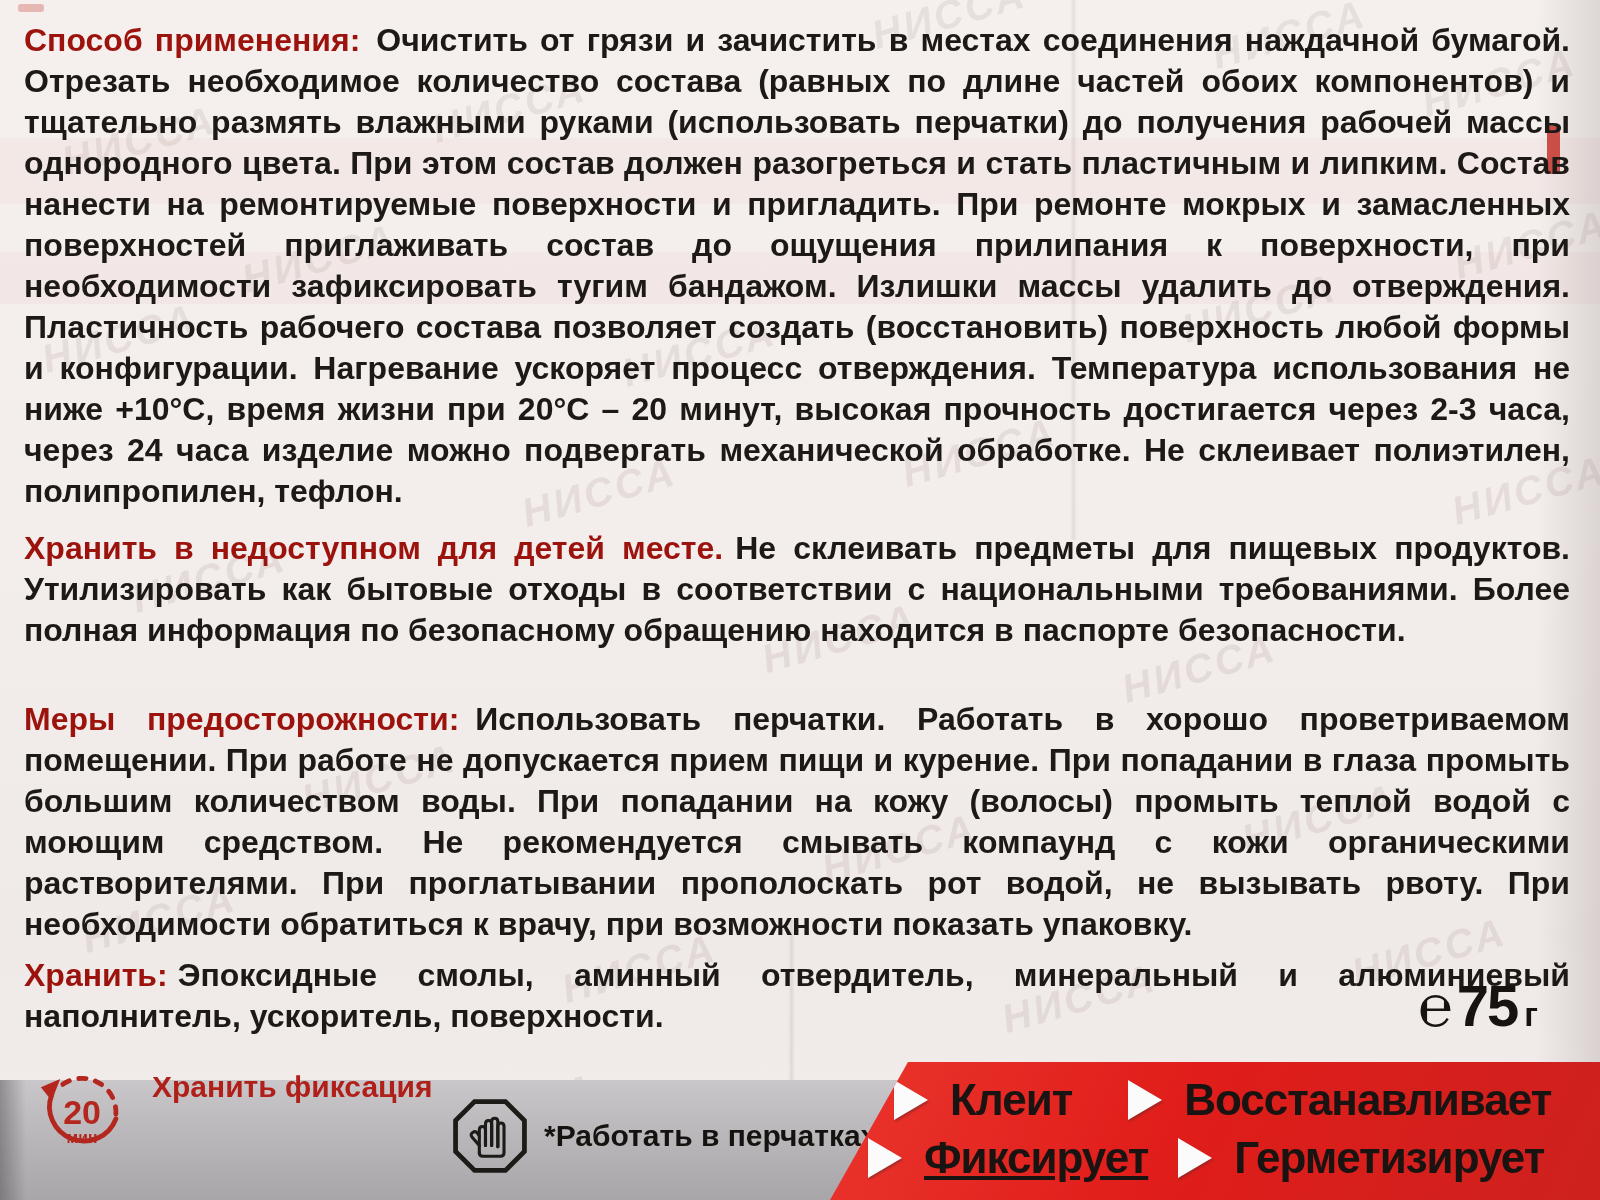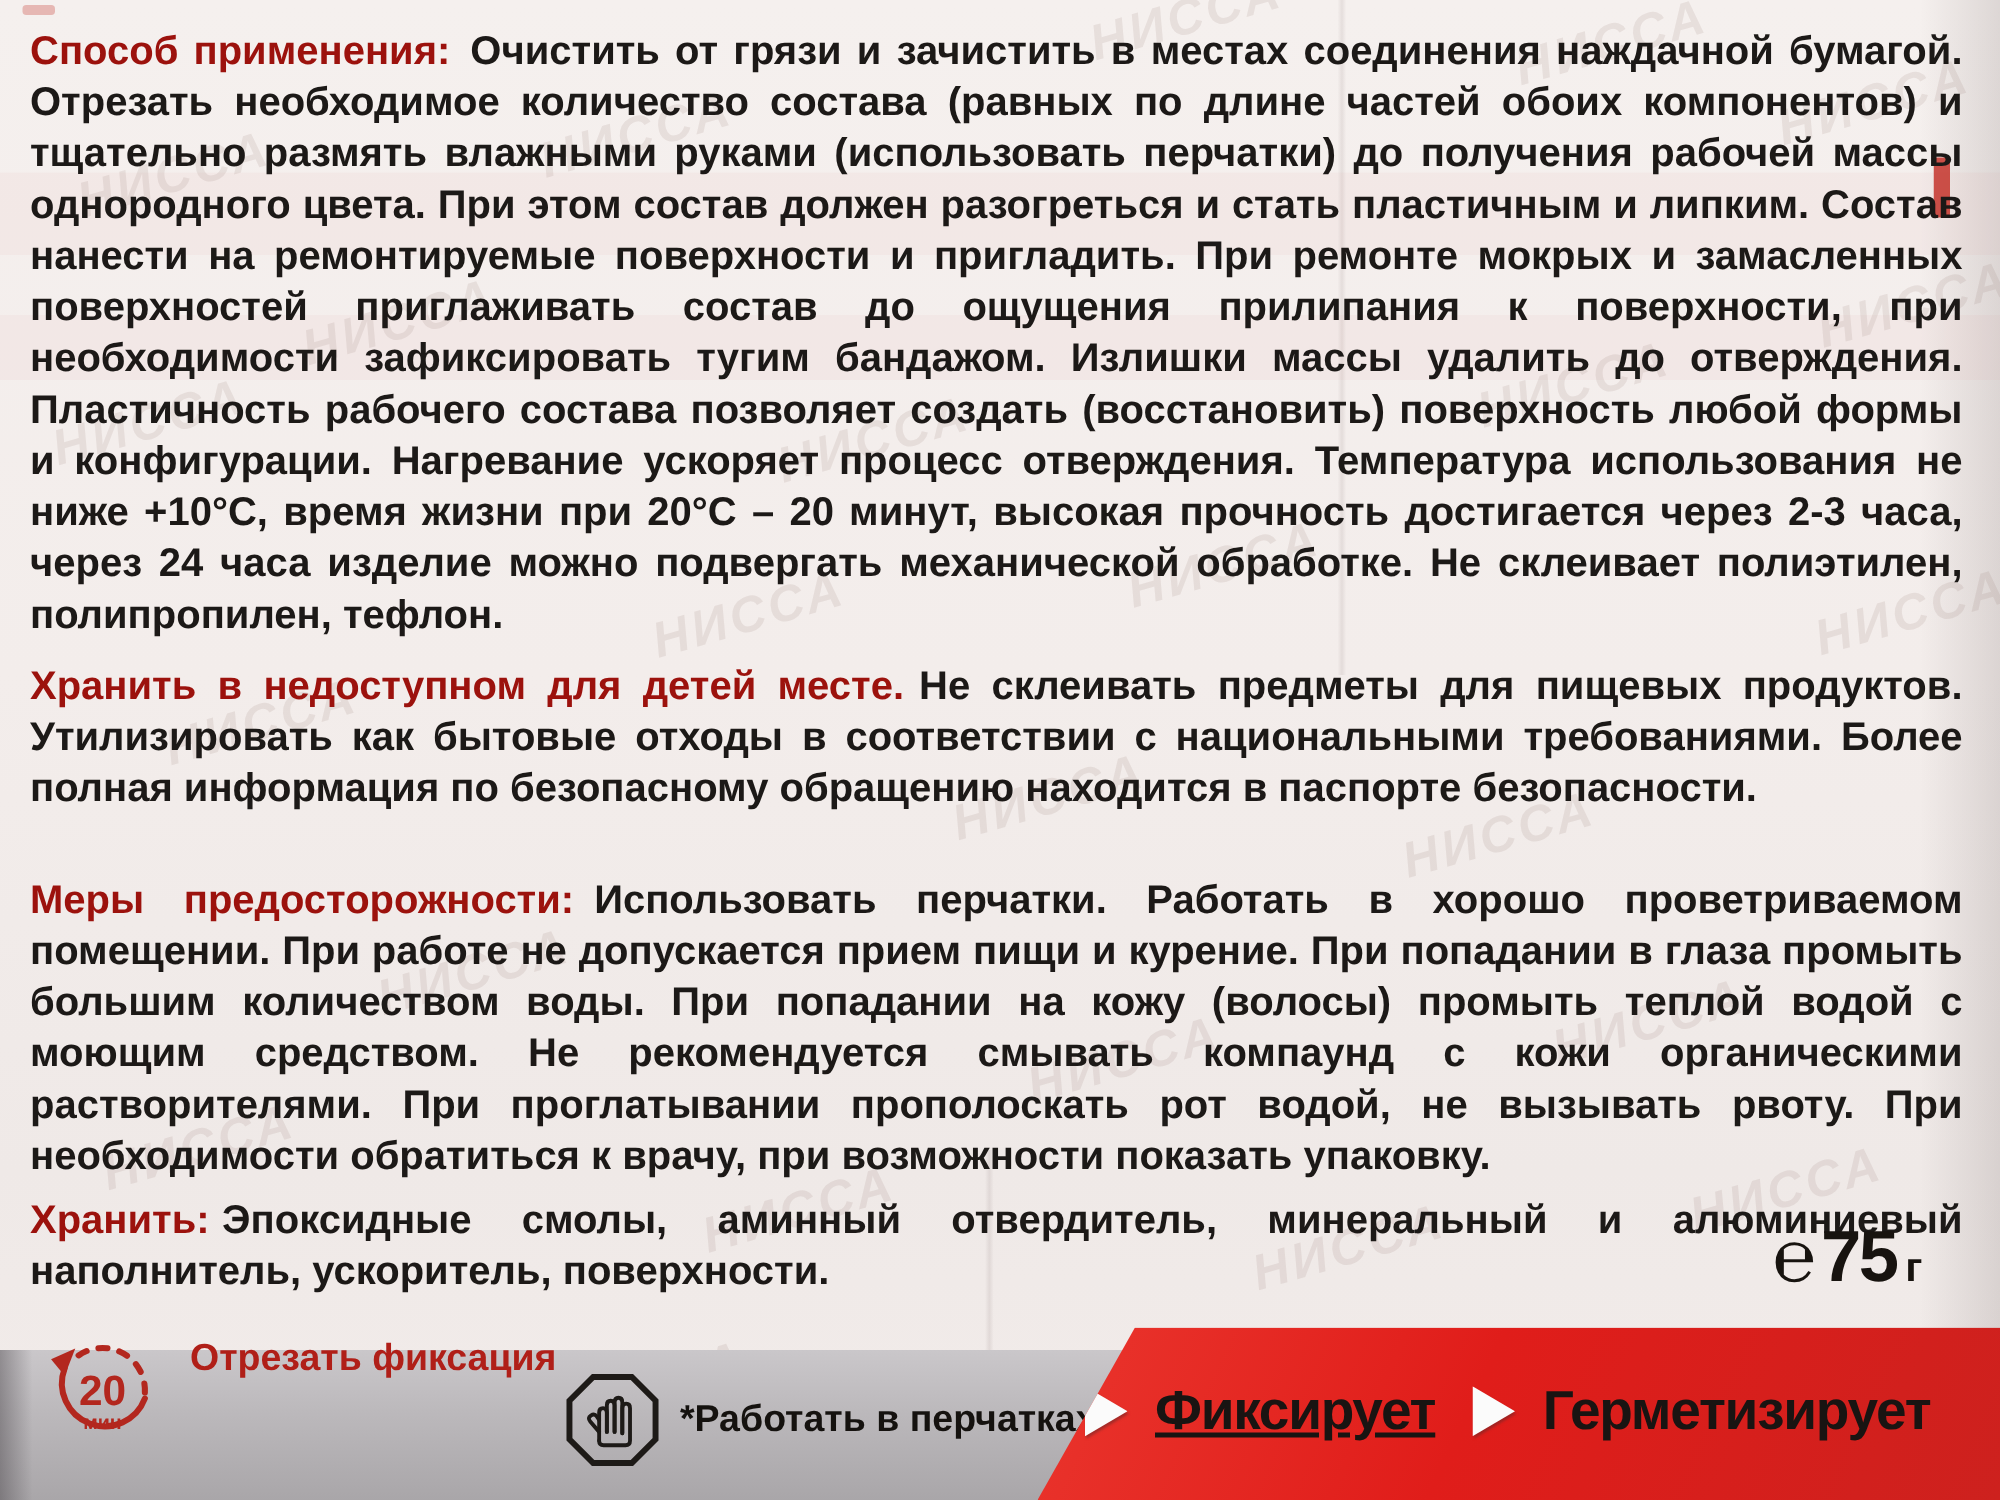--- a/index.html
+++ b/index.html
@@ -131,39 +131,49 @@
 
   <div class="fastfix">
     <svg width="92" height="92" viewBox="0 0 76 76">
       <path d="M 13 22 A 28 28 0 1 0 66 42" fill="none" stroke="#b3271e" stroke-width="4" stroke-linecap="round"></path>
       <path d="M 66 38 A 28 28 0 0 0 18 17" fill="none" stroke="#b3271e" stroke-width="4" stroke-dasharray="6 8" stroke-linecap="round"></path>
       <polygon points="4,16 20,9 13,27" fill="#b3271e"></polygon>
       <text x="38" y="46" text-anchor="middle" font-family="Liberation Sans, sans-serif" font-size="28" font-weight="700" fill="#b3271e">20</text>
       <text x="38" y="62" text-anchor="middle" font-family="Liberation Sans, sans-serif" font-size="13" font-weight="700" fill="#b3271e">мин</text>
     </svg>
     <div class="ff-lines">
-      <div>Отрезать фиксация</div>
+      <div>Хранить фиксация</div>
     </div>
   </div>
 
   <div class="glovenote">
     <svg width="76" height="76" viewBox="0 0 64 64">
       <polygon points="19,3 45,3 61,19 61,45 45,61 19,61 3,45 3,19" fill="none" stroke="#1d1a17" stroke-width="4"></polygon>
       <g fill="none" stroke="#1d1a17" stroke-width="2.6" stroke-linecap="round" stroke-linejoin="round">
         <path d="M23 46 V27 q0 -3 2.6 -3 q2.6 0 2.6 3 V40"></path>
         <path d="M28.2 40 V22 q0 -3 2.6 -3 q2.6 0 2.6 3 V40"></path>
         <path d="M33.4 40 V20 q0 -3 2.6 -3 q2.6 0 2.6 3 V41"></path>
         <path d="M38.6 41 V24 q0 -3 2.6 -3 q2.6 0 2.6 3 V46 q0 3 -3 3 H26 q-3 0 -3 -3"></path>
         <path d="M23 40 l-6 -7 q-2 -2.4 0.4 -4 q2.4 -1.6 4 0.6 L23 32"></path>
       </g>
     </svg>
     <div>*Работать в перчатках!</div>
   </div>
 
   <div class="banner">
+    <div class="b-row r1">
+      <svg class="b-tri" width="34" height="40" viewBox="0 0 34 40">
+          <polygon points="0,0 0,40 34,20" fill="#fbfbfb"></polygon>
+        </svg>
+      <span class="b-label">Клеит</span>
+      <svg class="b-tri" width="34" height="40" viewBox="0 0 34 40">
+          <polygon points="0,0 0,40 34,20" fill="#fbfbfb"></polygon>
+        </svg>
+      <span class="b-label" style="margin-right:0;">Восстанавливает</span>
+    </div>
     <div class="b-row r2">
       <svg class="b-tri" width="34" height="40" viewBox="0 0 34 40">
           <polygon points="0,0 0,40 34,20" fill="#fbfbfb"></polygon>
         </svg>
       <span class="b-label" style="margin-right:30px;text-decoration:underline;">Фиксирует</span>
       <svg class="b-tri" width="34" height="40" viewBox="0 0 34 40">
           <polygon points="0,0 0,40 34,20" fill="#fbfbfb"></polygon>
         </svg>
       <span class="b-label" style="margin-right:0;">Герметизирует</span>
     </div>

